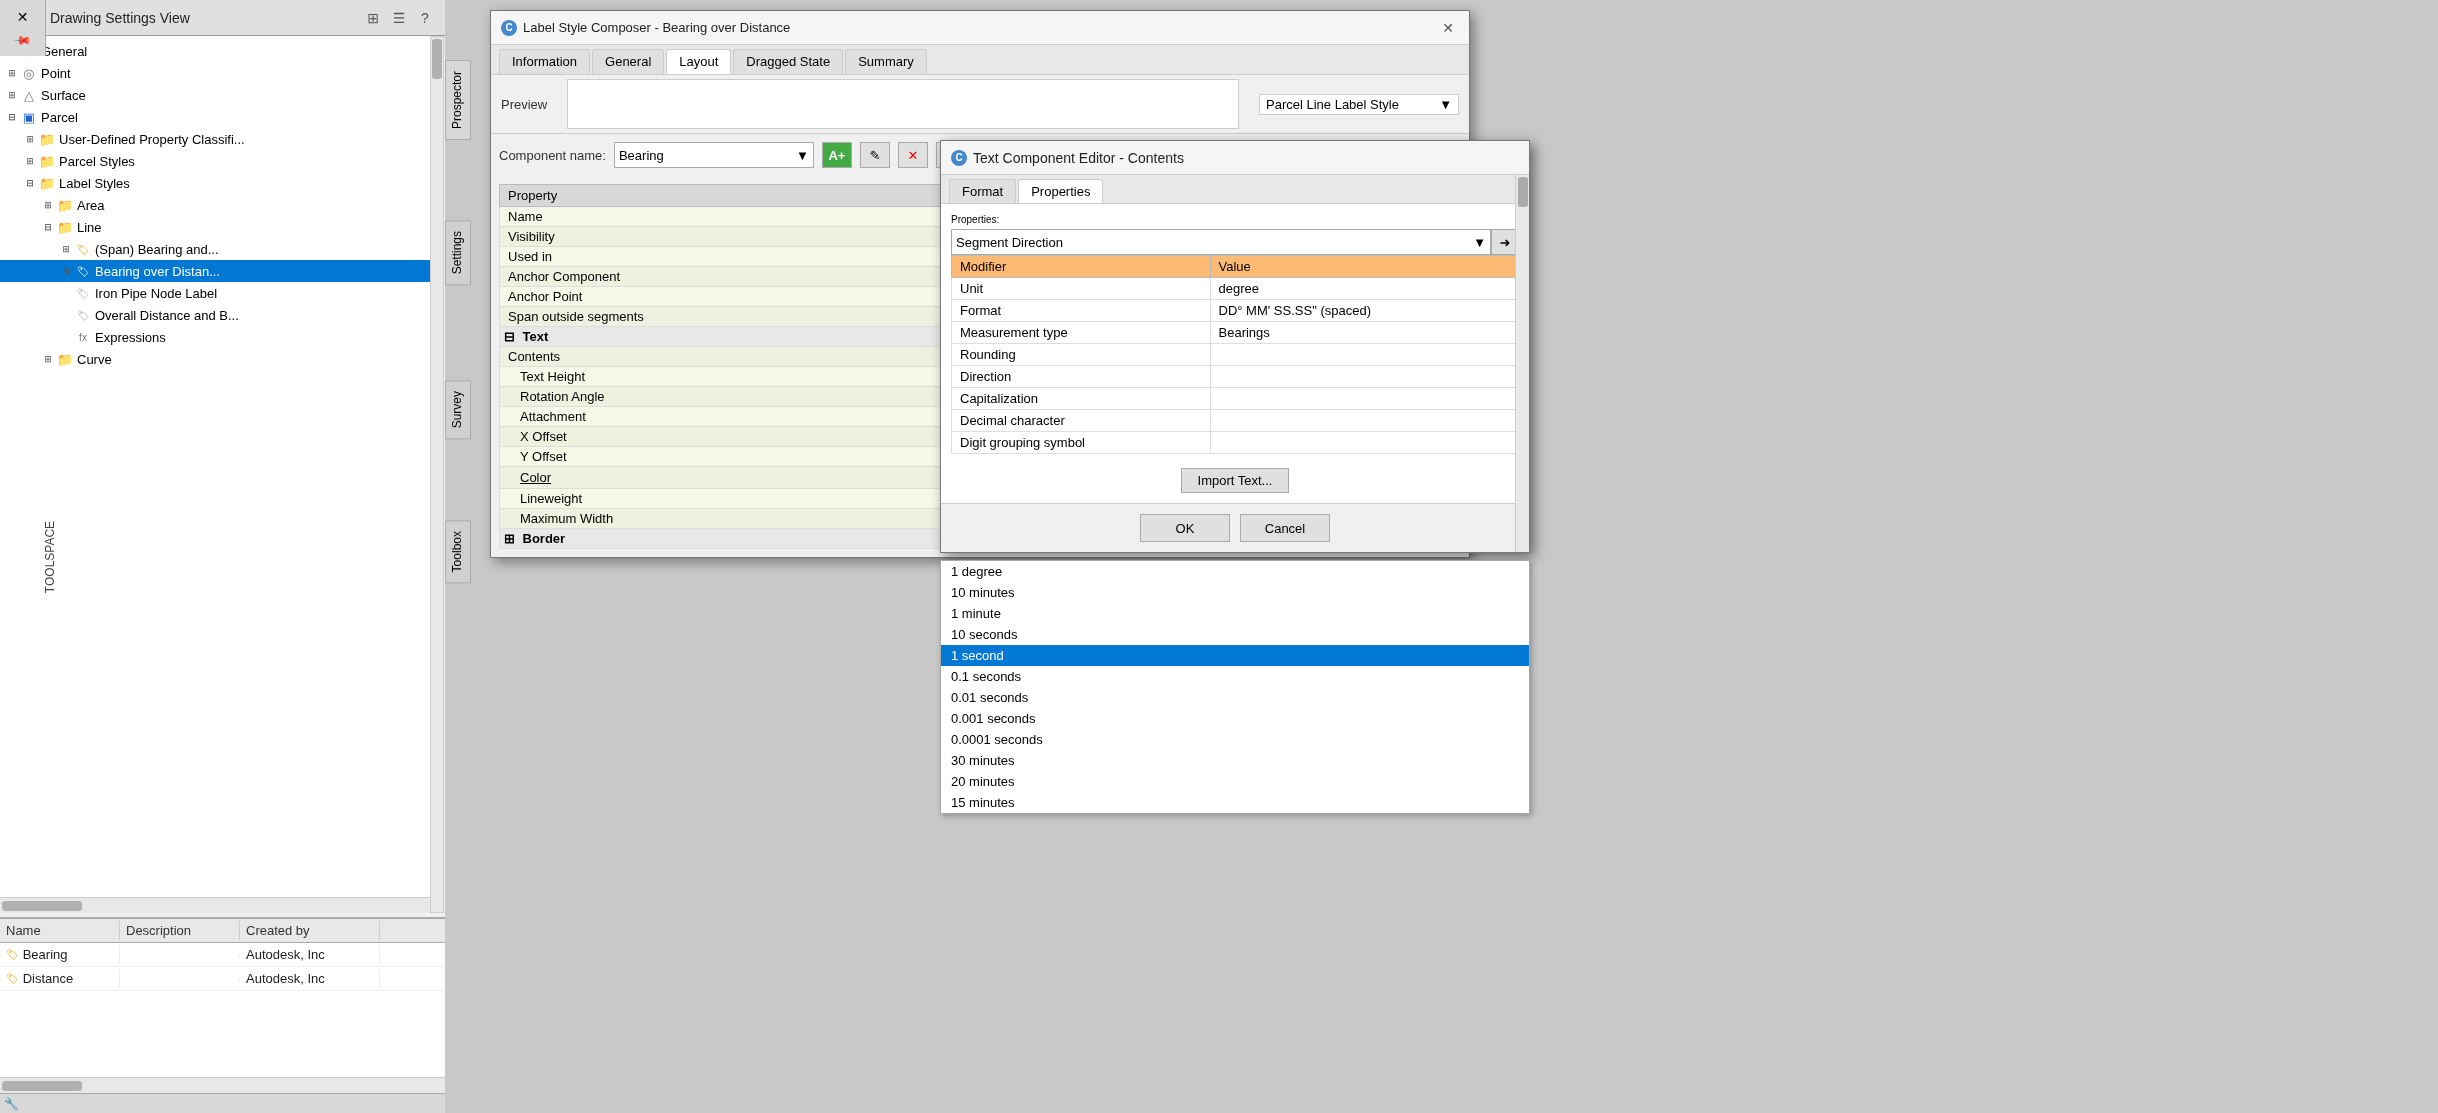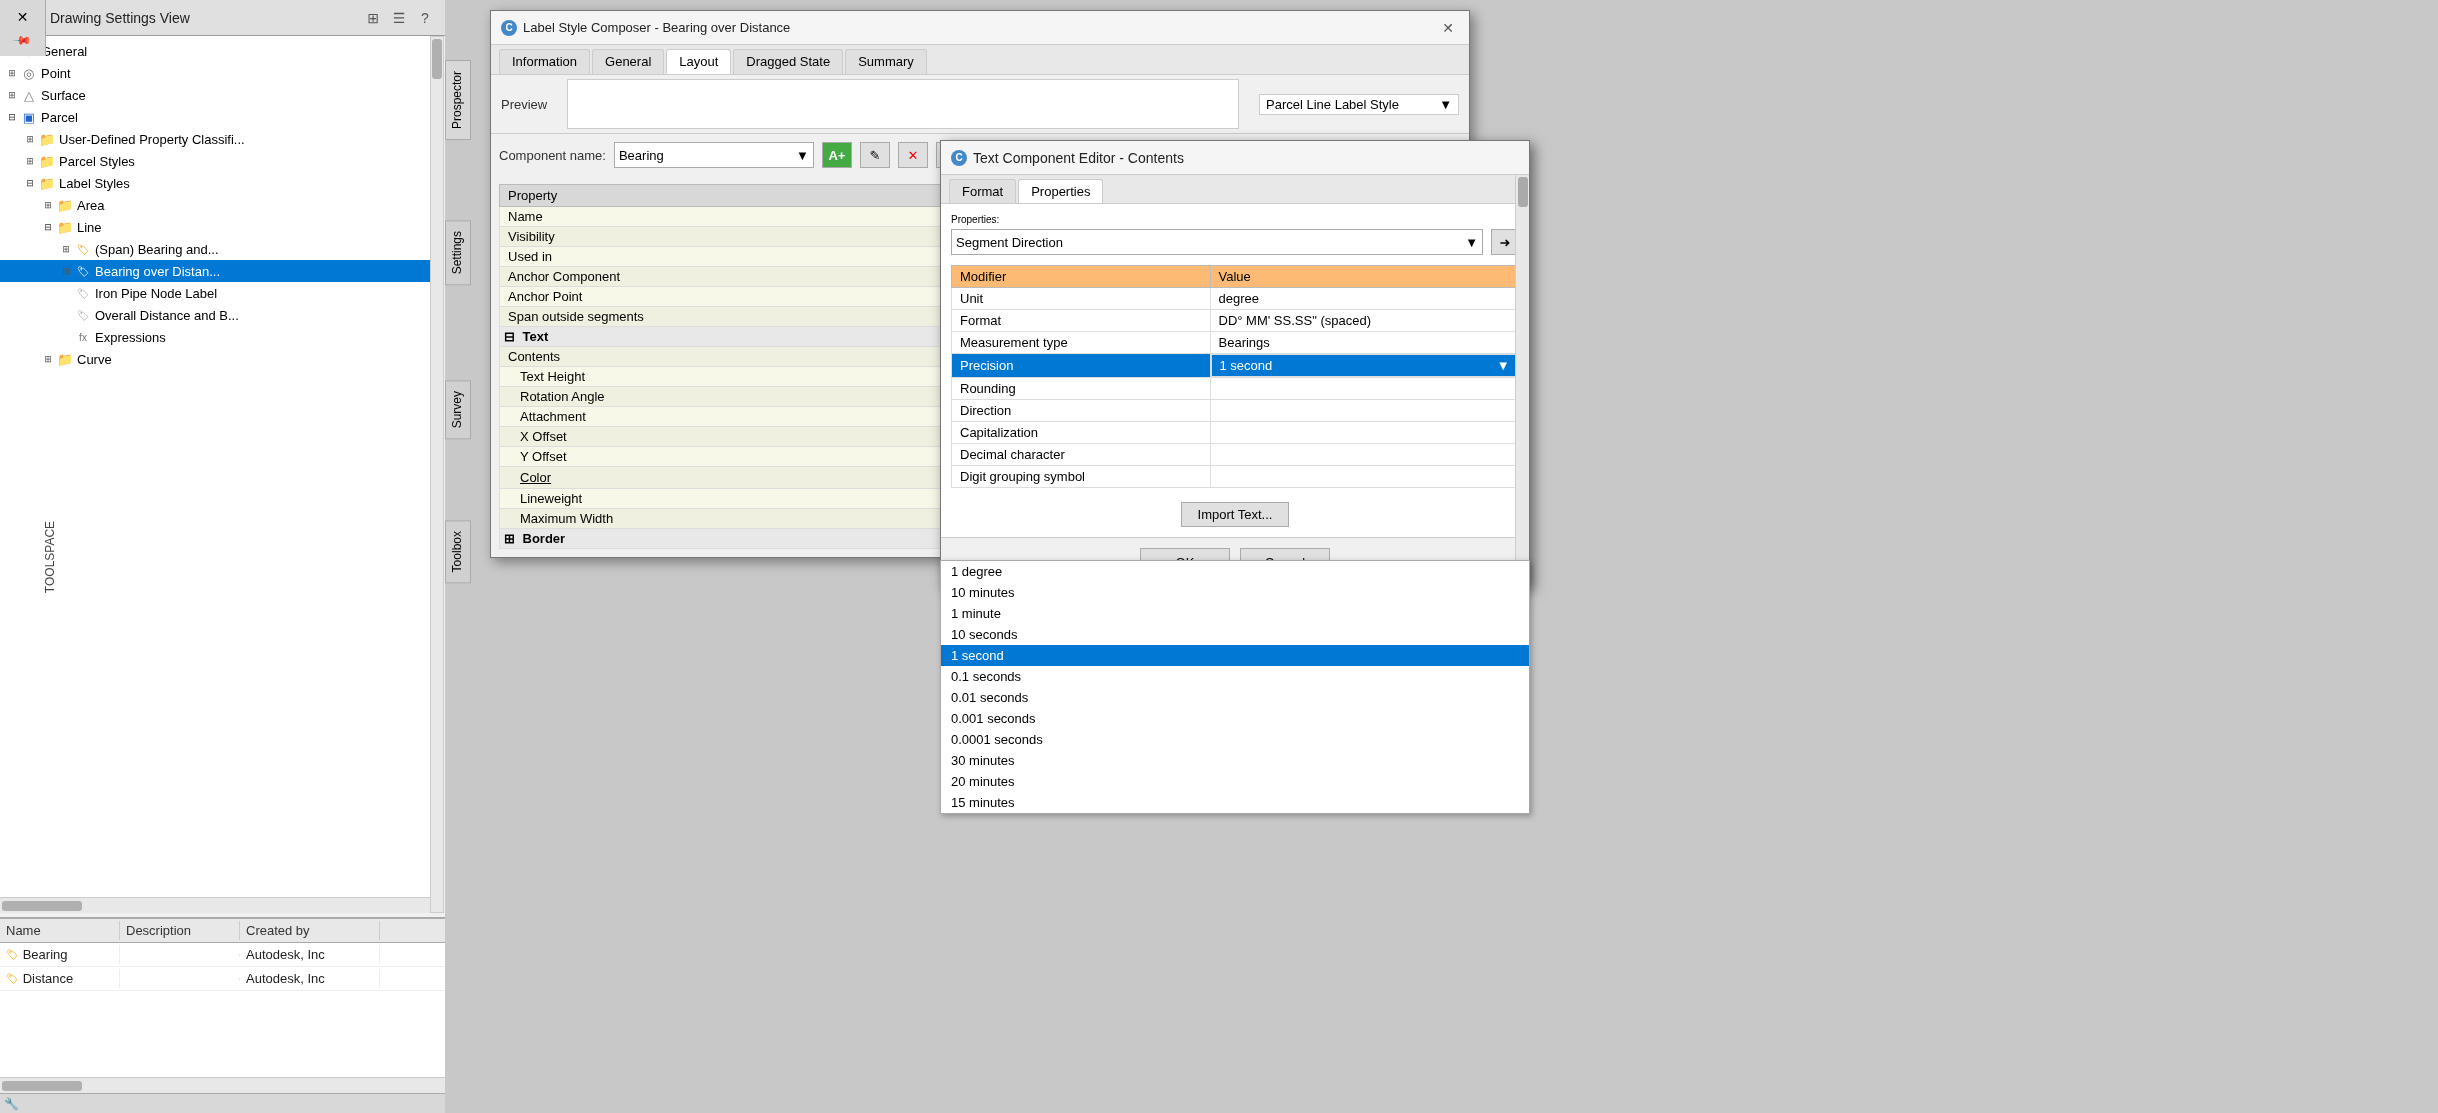--- a/index.html
+++ b/index.html
@@ -240,22 +240,21 @@
       background: white;
     }
     .tce-body {
       padding: 10px;
       background: white;
     }
     .tce-props-label { font-size: 10px; margin-bottom: 4px; }
     .tce-select-row {
       display: flex;
       align-items: center;
-      gap: 8px;
-      margin-bottom: 10px;
+      gap: 0;
       justify-content: space-between;
     }
     .tce-select {
       flex: 1;
       height: 26px;
       border: 1px solid #aaa;
       background: white;
       font-size: 13px;
       padding: 2px 4px;
       display: flex;
@@ -708,27 +707,20 @@
           <td>Unit</td>
           <td>degree</td>
         </tr>
         <tr>
           <td>Format</td>
           <td>DD° MM' SS.SS" (spaced)</td>
         </tr>
         <tr>
           <td>Measurement type</td>
           <td>Bearings</td>
-        </tr>
-        <tr class="highlighted">
-          <td>Precision</td>
-          <td style="display:flex;align-items:center;justify-content:space-between;">
-            <span>1 second</span>
-            <span class="dropdown-arrow">▼</span>
-          </td>
         </tr>
         <tr>
           <td>Rounding</td>
           <td></td>
         </tr>
         <tr>
           <td>Direction</td>
           <td></td>
         </tr>
         <tr>

